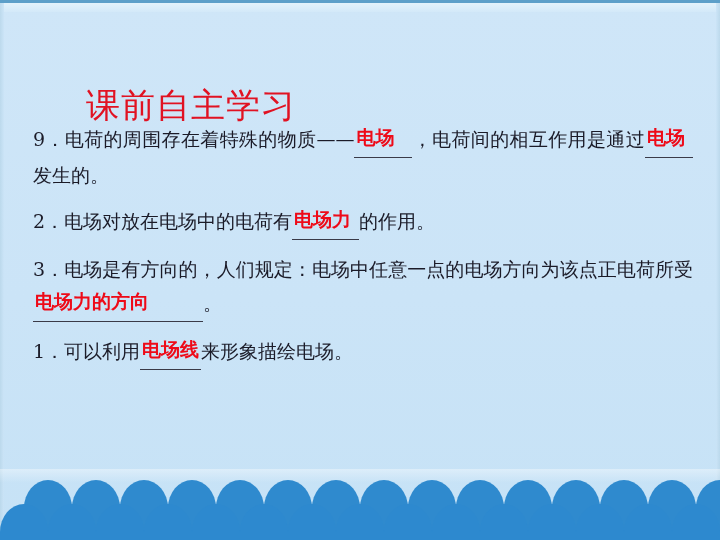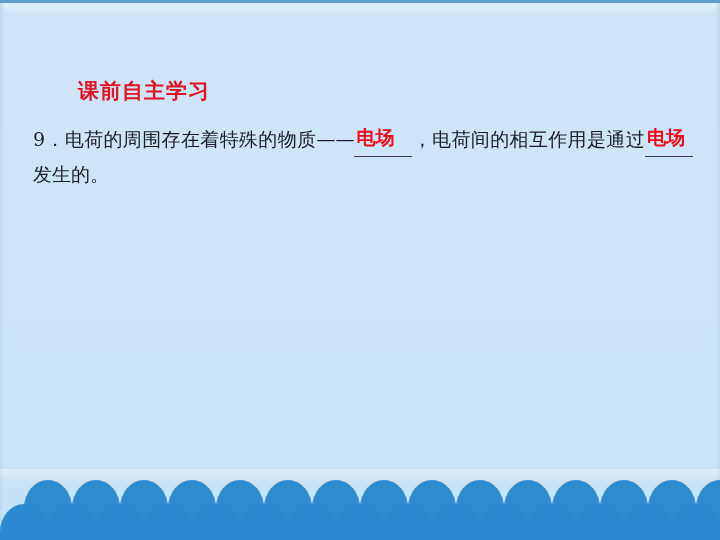--- a/index.html
+++ b/index.html
@@ -52,23 +52,23 @@
     height: 537px;
     background: linear-gradient(270deg, #b9d7ea 0%, #cbe4f7 100%);
     opacity: .85;
   }
 
   
   #title {
     position: absolute;
     left: 70px;
     top: 71px;
-    margin: 8px;
-    font-size: 21px;
-    font-weight: bold;
+    margin: 16px;
+    font-size: 34px;
+    font-weight: normal;
     color: #e11222;
     letter-spacing: 1px;
     line-height: 1.1;
     white-space: nowrap;
   }
 
   
   #body {
     position: absolute;
     left: 33px;
@@ -95,20 +95,21 @@
     font-weight: bold;
     position: relative;
     padding: 0 2px;
   }
   .rule {
     display: inline-block;
     border-bottom: 1px solid #3a3a48;
     vertical-align: baseline;
     position: relative;
     white-space: nowrap;
+    font-family: Liberation Serif, serif;
   }
   .rule > .ans {
     position: relative;
     top: -2px;
   }
   .pad-s { display: inline-block; width: 16px; }
   .pad-m { display: inline-block; width: 6px; }
   .pad-l { display: inline-block; width: 52px; }
 
   
@@ -151,20 +152,23 @@
 
   <div class="top-rule"></div>
   <div class="top-sheen"></div>
   <div class="left-edge"></div>
   <div class="right-edge"></div>
 
   <h1 id="title">课前自主学习</h1>
 
   <div id="body">
       <p class="blk"><span>9．电荷的周围存在着特殊的物质——</span><span class="rule"><span class="ans">电场</span><span class="pad-s"></span></span><span>，电荷间的相互作用是通过</span><span class="rule"><span class="ans">电场</span><span class="pad-m"></span></span><span>发生的。</span></p>
+      <p class="blk"><span>2．电场对放在电场中的电荷有</span><span class="rule"><span class="ans">电场力</span><span class="pad-m"></span></span><span>的作用。</span></p>
+      <p class="blk"><span>3．电场是有方向的，人们规定：电场中任意一点的电场方向为该点正电荷所受</span><span class="rule"><span class="ans">电场力的方向</span><span class="pad-l"></span></span><span>。</span></p>
+      <p class="blk"><span>1．可以利用</span><span class="rule"><span class="ans">电场线</span></span><span>来形象描绘电场。</span></p>
     </div>
 
   <div id="scallops">
     <div class="band-sheen"></div>
     <div class="row back">
         <div class="dot" style="left: 24px;"></div>
         <div class="dot" style="left: 72px;"></div>
         <div class="dot" style="left: 120px;"></div>
         <div class="dot" style="left: 168px;"></div>
         <div class="dot" style="left: 216px;"></div>

